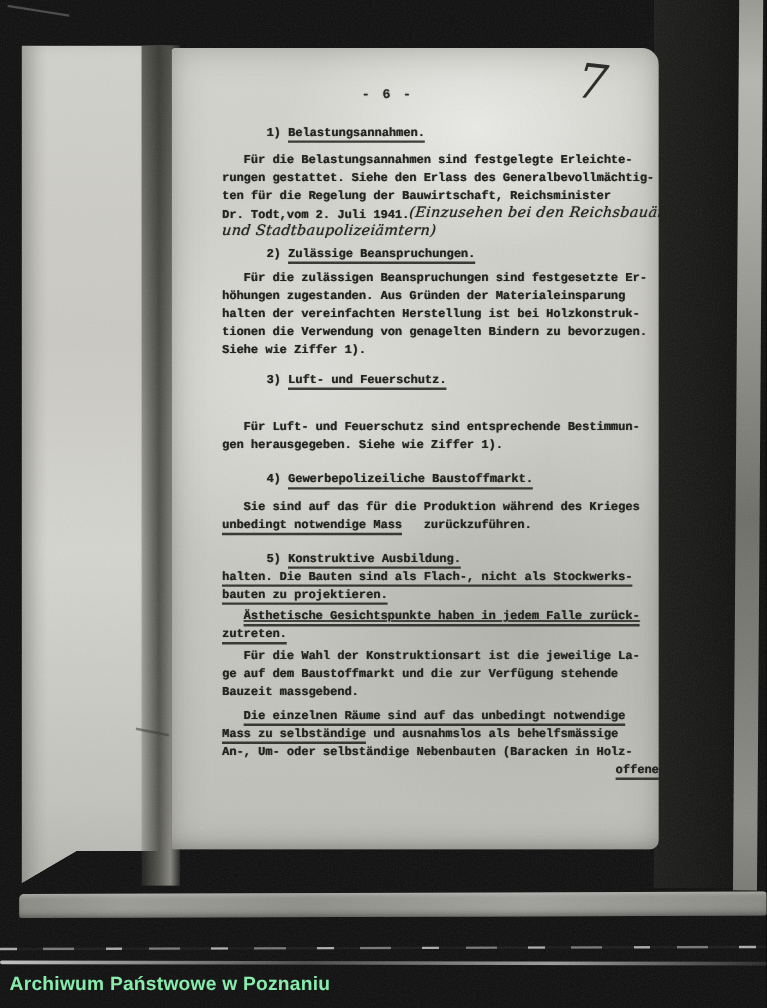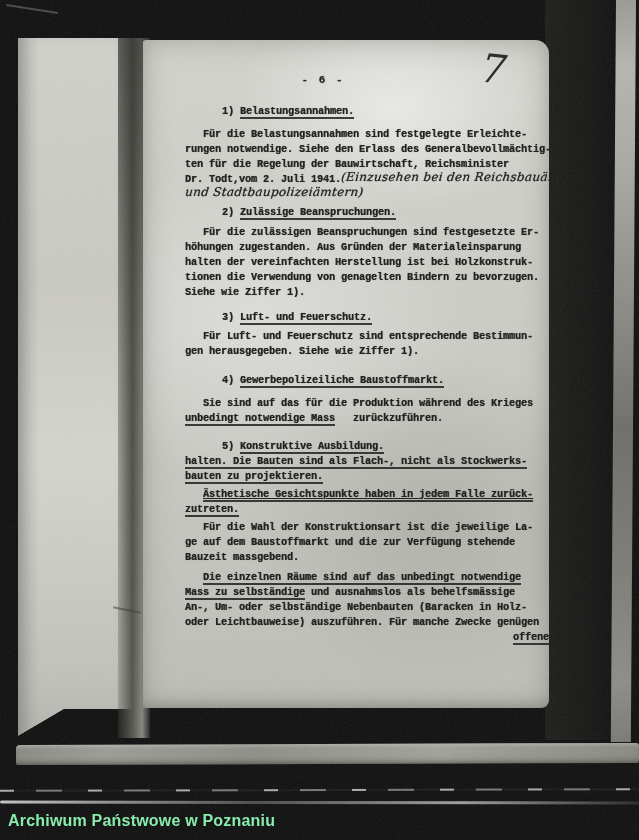--- a/index.html
+++ b/index.html
@@ -72,48 +72,47 @@
   <div class="right-shadow"></div>
   <div class="left-strip"></div>
   <div class="gutter"></div>
 
   <div class="page">
     <div class="page-number">- 6 -</div>
     <div class="folio">7</div>
     <div class="col">
         <div class="line heading" style="margin-top: 4px;"><span class="">1) </span><span class="u ">Belastungsannahmen.</span></div>
         <div class="line ind" style="margin-top: 8px;"><span class="">Für die Belastungsannahmen sind festgelegte Erleichte-</span></div>
-        <div class="line"><span class="">rungen notwendige. Siehe den Erlass des Generalbevollmächtig-</span></div>
+        <div class="line"><span class="">rungen gestattet. Siehe den Erlass des Generalbevollmächtig-</span></div>
         <div class="line"><span class="">ten für die Regelung der Bauwirtschaft, Reichsminister</span></div>
         <div class="line"><span class="">Dr. Todt,vom 2. Juli 1941.</span><span class="hand">(Einzusehen bei den Reichsbauämtern</span></div>
         <div class="line"><span class="hand">und Stadtbaupolizeiämtern)</span></div>
         <div class="line heading" style="margin-top: 3px;"><span class="">2) </span><span class="u ">Zulässige Beanspruchungen.</span></div>
         <div class="line ind" style="margin-top: 5px;"><span class="">Für die zulässigen Beanspruchungen sind festgesetzte Er-</span></div>
         <div class="line"><span class="">höhungen zugestanden. Aus Gründen der Materialeinsparung</span></div>
         <div class="line"><span class="">halten der vereinfachten Herstellung ist bei Holzkonstruk-</span></div>
         <div class="line"><span class="">tionen die Verwendung von genagelten Bindern zu bevorzugen.</span></div>
         <div class="line"><span class="">Siehe wie Ziffer 1).</span></div>
         <div class="line heading" style="margin-top: 10px;"><span class="">3) </span><span class="u ">Luft- und Feuerschutz.</span></div>
-        <div class="line ind" style="margin-top: 4px;"><span class="">Für Luft- und Feuerschutz sind entsprechende Bestimmun-</span></div>
+        <div class="line ind" style="margin-top: 24px;"><span class="">Für Luft- und Feuerschutz sind entsprechende Bestimmun-</span></div>
         <div class="line"><span class="">gen herausgegeben. Siehe wie Ziffer 1).</span></div>
         <div class="line heading" style="margin-top: 14px;"><span class="">4) </span><span class="u ">Gewerbepolizeiliche Baustoffmarkt.</span></div>
         <div class="line ind" style="margin-top: 8px;"><span class="">Sie sind auf das für die Produktion während des Krieges</span></div>
         <div class="line"><span class="u ">unbedingt notwendige Mass</span><span class="">   zurückzuführen.</span></div>
         <div class="line heading" style="margin-top: 13px;"><span class="">5) </span><span class="u ">Konstruktive Ausbildung.</span></div>
         <div class="line"><span class="u ">halten. Die Bauten sind als Flach-, nicht als Stockwerks-</span></div>
         <div class="line"><span class="u ">bauten zu projektieren.</span></div>
         <div class="line ind" style="margin-top: 3px; text-decoration: underline;"><span class="u ">Ästhetische Gesichtspunkte haben in jedem Falle zurück-</span></div>
         <div class="line"><span class="u ">zutreten.</span></div>
         <div class="line ind" style="margin-top: 3px;"><span class="">Für die Wahl der Konstruktionsart ist die jeweilige La-</span></div>
         <div class="line"><span class="">ge auf dem Baustoffmarkt und die zur Verfügung stehende</span></div>
         <div class="line"><span class="">Bauzeit massgebend.</span></div>
         <div class="line ind" style="margin-top: 5px;"><span class="u ">Die einzelnen Räume sind auf das unbedingt notwendige</span></div>
         <div class="line"><span class="u ">Mass zu selbständige</span><span class=""> und ausnahmslos als behelfsmässige</span></div>
         <div class="line"><span class="">An-, Um- oder selbständige Nebenbauten (Baracken in Holz-</span></div>
-        <div class="line"><span class="">oder Leichtbauweise) auszuführen. Für manche Zwecke genügen</span></div>
         <div class="line right"><span class="u ">offene</span></div>
       </div>
   </div>
 
   <div class="right-strip"></div>
   <div class="bottom-band"></div>
   <div class="scratch s1"></div>
   <div class="scratch s2"></div>
   <div class="scratch s3"></div>
   <div class="scratch s4"></div>

